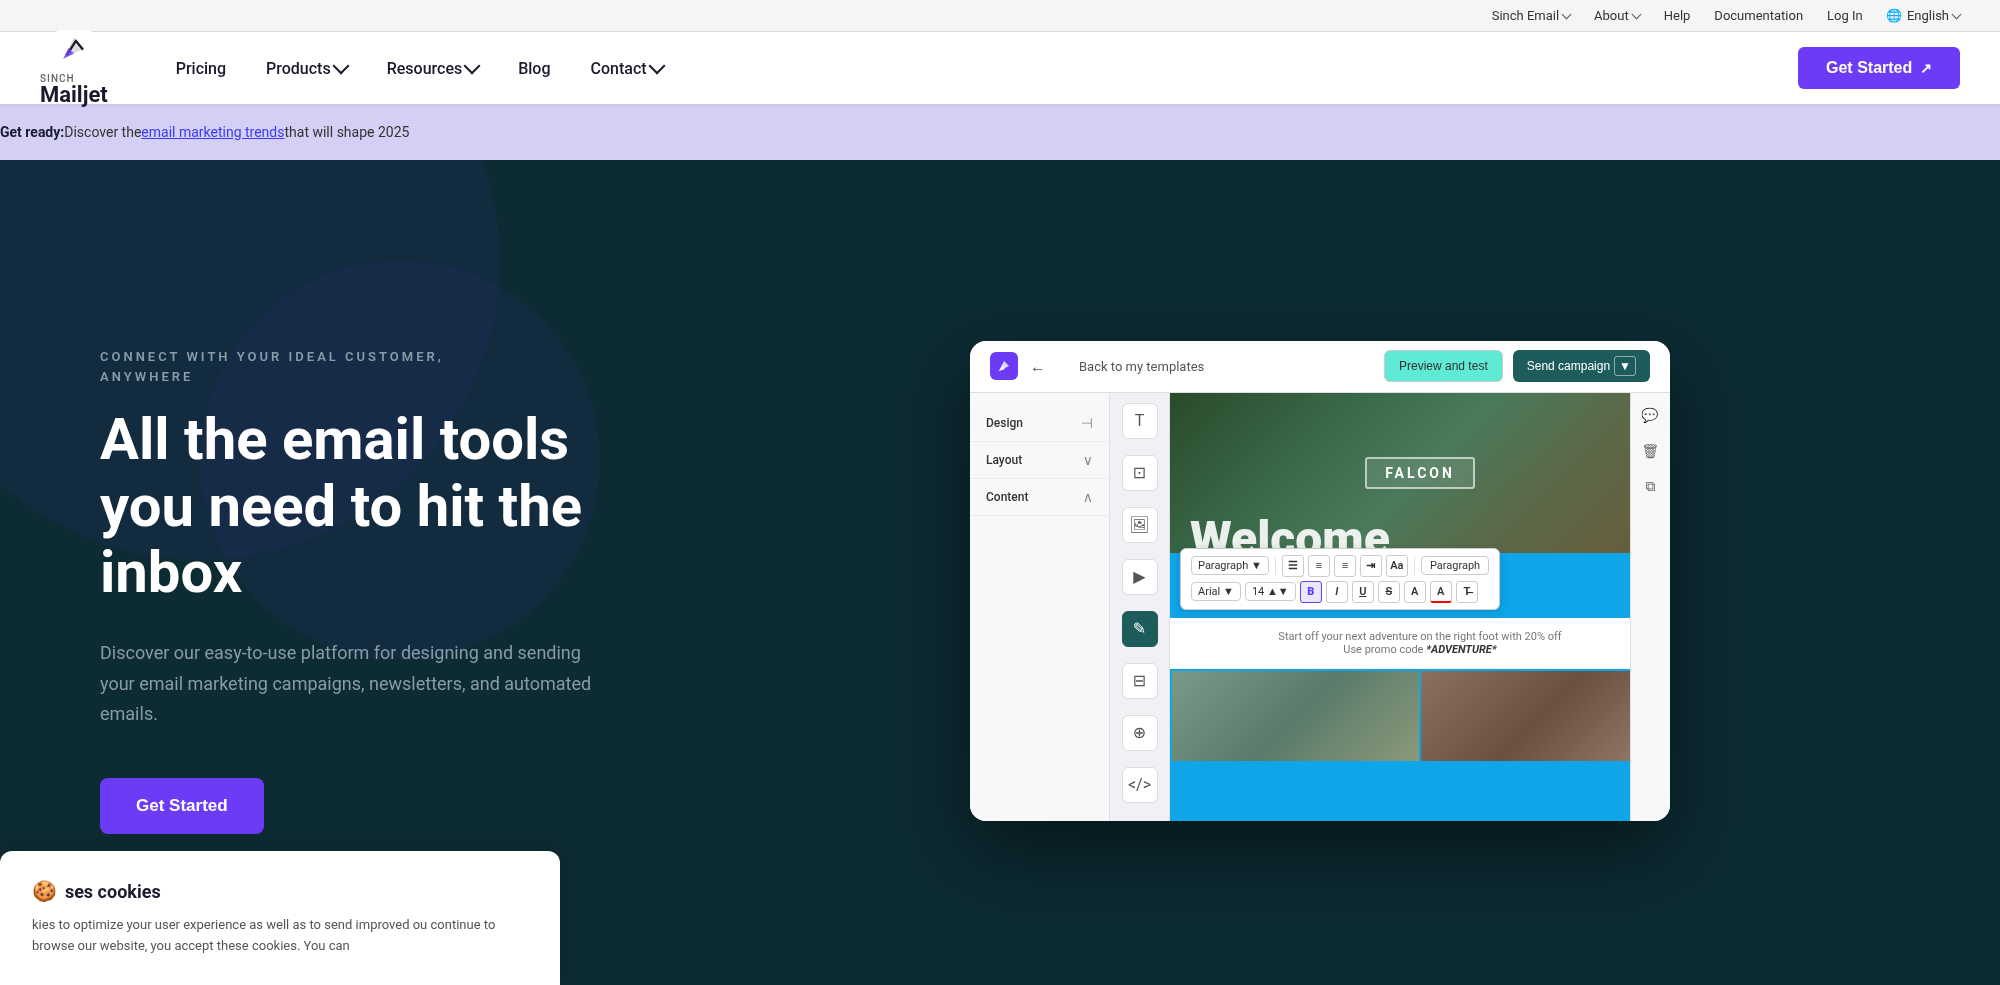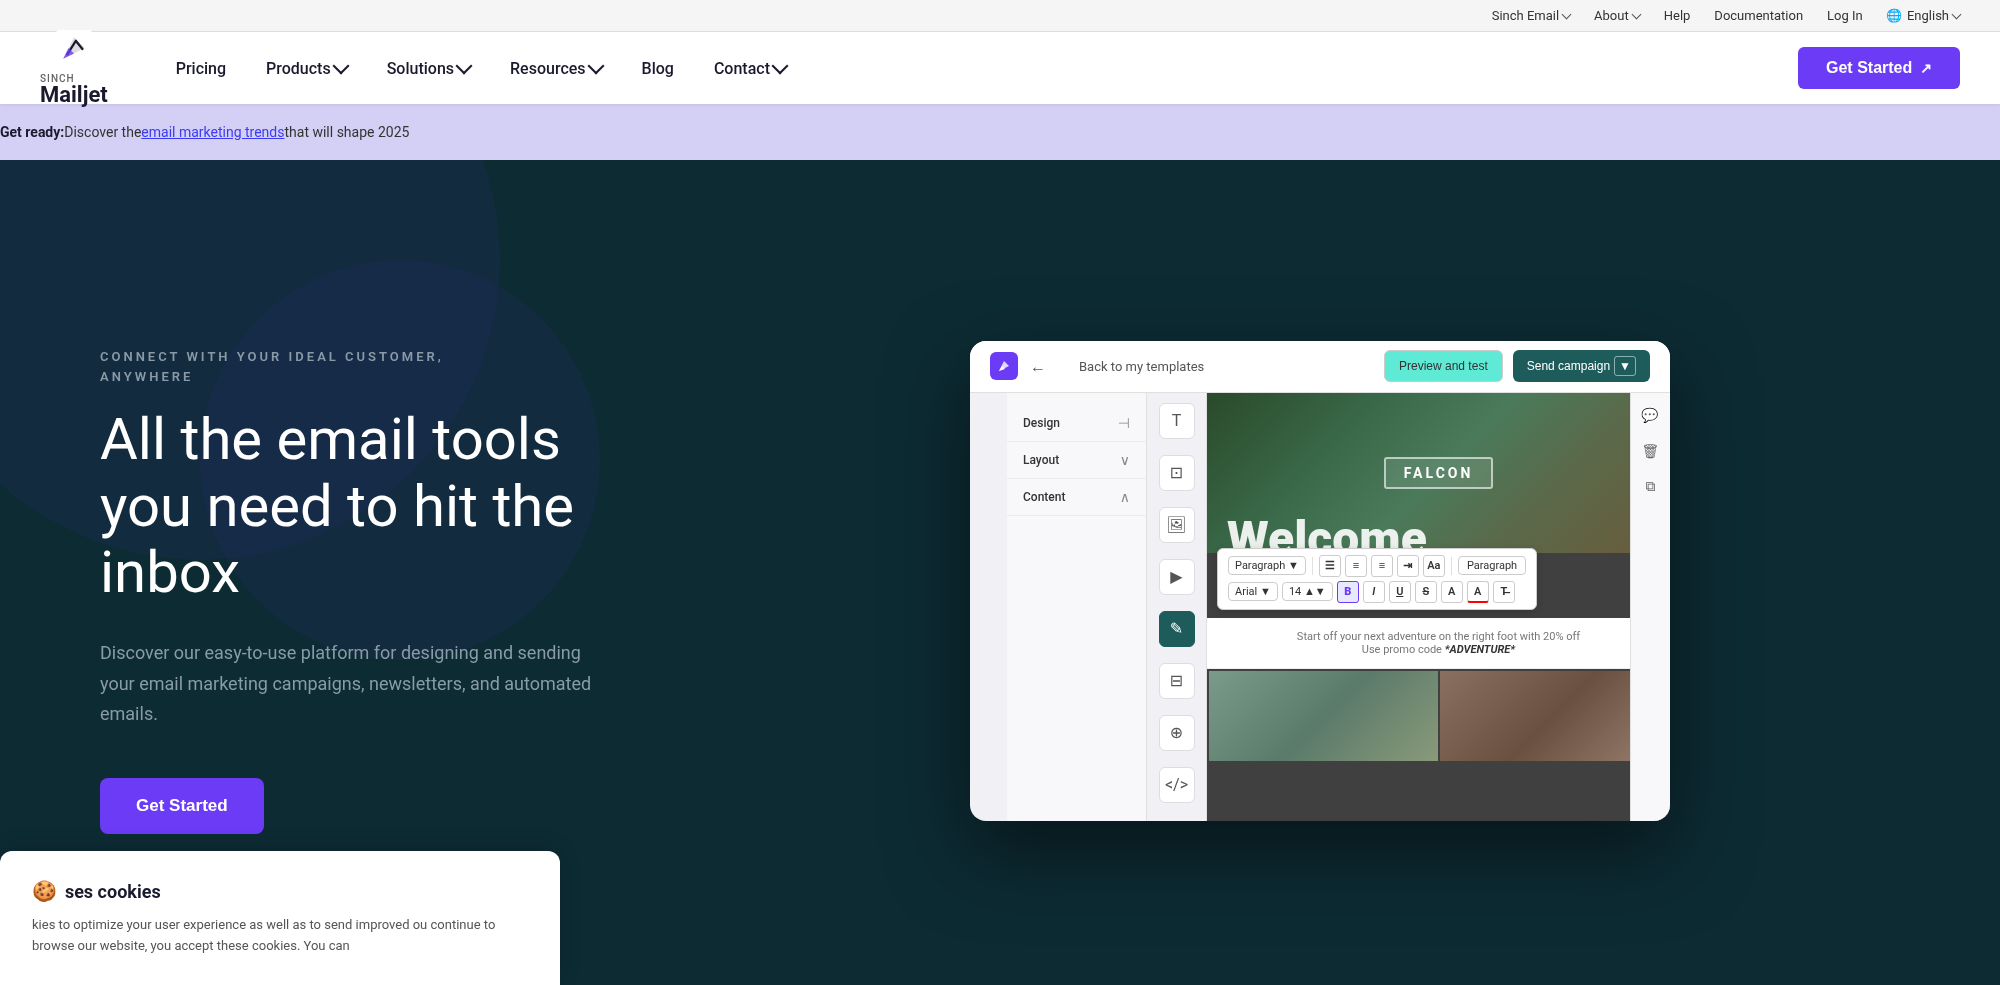--- a/index.html
+++ b/index.html
@@ -146,21 +146,21 @@
       font-size: 13px;
       color: #8a9ba8;
       letter-spacing: 3px;
       font-weight: 600;
       text-transform: uppercase;
       margin-bottom: 20px;
       line-height: 1.5;
     }
     .hero-title {
       font-size: 58px;
-      font-weight: 400;
+      font-weight: 700;
       color: #fff;
       line-height: 1.15;
       margin-bottom: 32px;
     }
     .hero-subtitle {
       font-size: 18px;
       color: #8a9ba8;
       line-height: 1.7;
       margin-bottom: 48px;
       max-width: 540px;
@@ -267,21 +267,20 @@
       font-size: 12px;
       cursor: pointer;
       display: flex;
       align-items: center;
       gap: 4px;
     }
     .editor-body {
       display: flex;
       flex: 1;
       overflow: hidden;
-      padding-left: 37px;
     }
     
     .editor-sidebar {
       width: 140px;
       background: #f8f8fa;
       border-right: 1px solid #e0e0e0;
       padding: 12px 0;
     }
     .editor-sidebar-item {
       display: flex;
@@ -327,21 +326,21 @@
       position: relative;
       overflow: hidden;
     }
     
     .email-preview {
       position: absolute;
       top: 0;
       left: 0;
       right: 0;
       bottom: 0;
-      background: #404040;
+      background: #0ea5e9;
       overflow: hidden;
     }
     .email-header-img {
       width: 100%;
       height: 160px;
       background: linear-gradient(135deg, #2a4a2a 0%, #3a6a4a 30%, #4a7a5a 50%, #5a6a4a 70%, #6a5a3a 100%);
       position: relative;
       display: flex;
       align-items: center;
       justify-content: center;
@@ -559,24 +558,20 @@
       <span class="logo-mailjet">Mailjet</span>
     </div>
   </a>
 
   <div class="nav-links">
     <a class="nav-item" href="#">
       <span>Pricing</span>
     </a>
     <a class="nav-item" href="#">
       <span>Products</span>
-      <span class="chevron-down"></span>
-    </a>
-    <a class="nav-item" href="#">
-      <span>Solutions</span>
       <span class="chevron-down"></span>
     </a>
     <a class="nav-item" href="#">
       <span>Resources</span>
       <span class="chevron-down"></span>
     </a>
     <a class="nav-item" href="#">
       <span>Blog</span>
     </a>
     <a class="nav-item" href="#">

